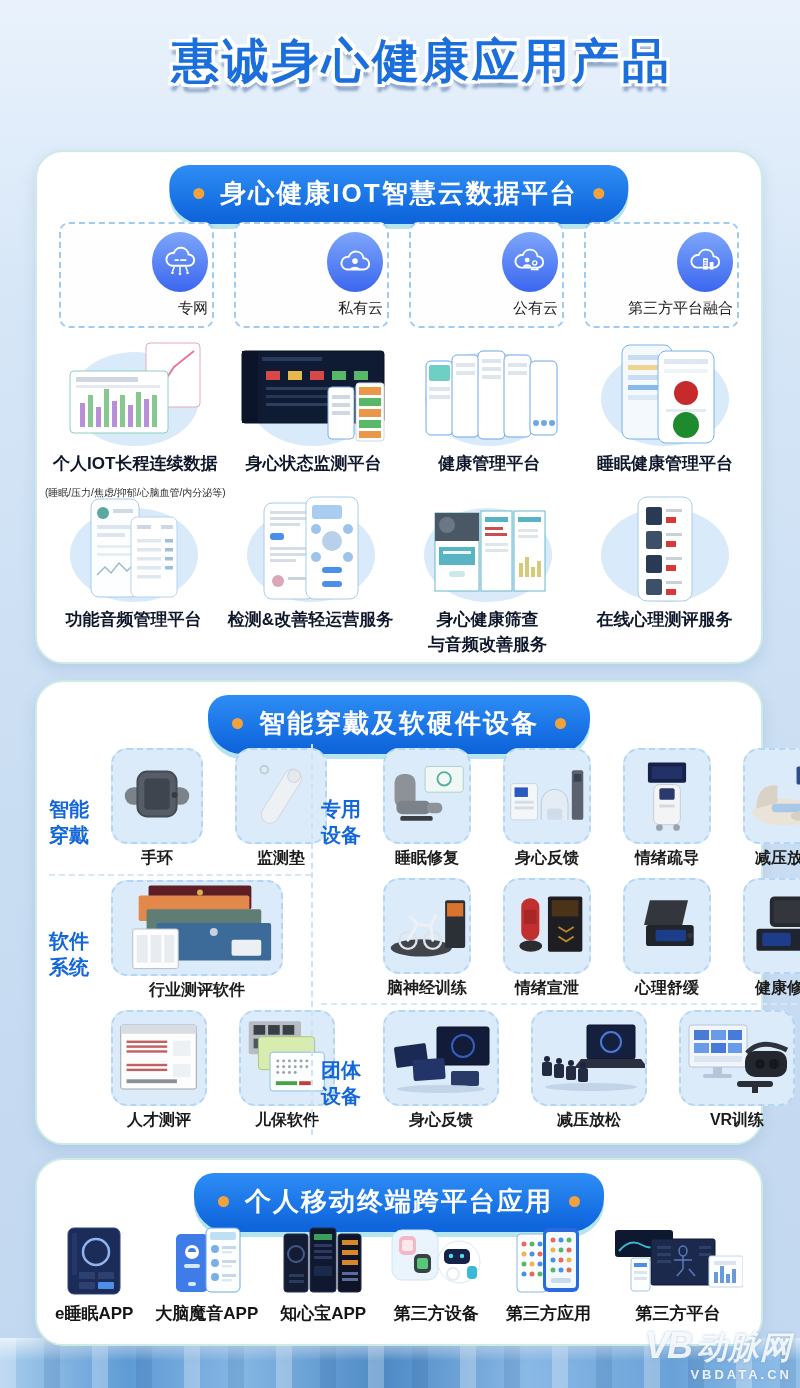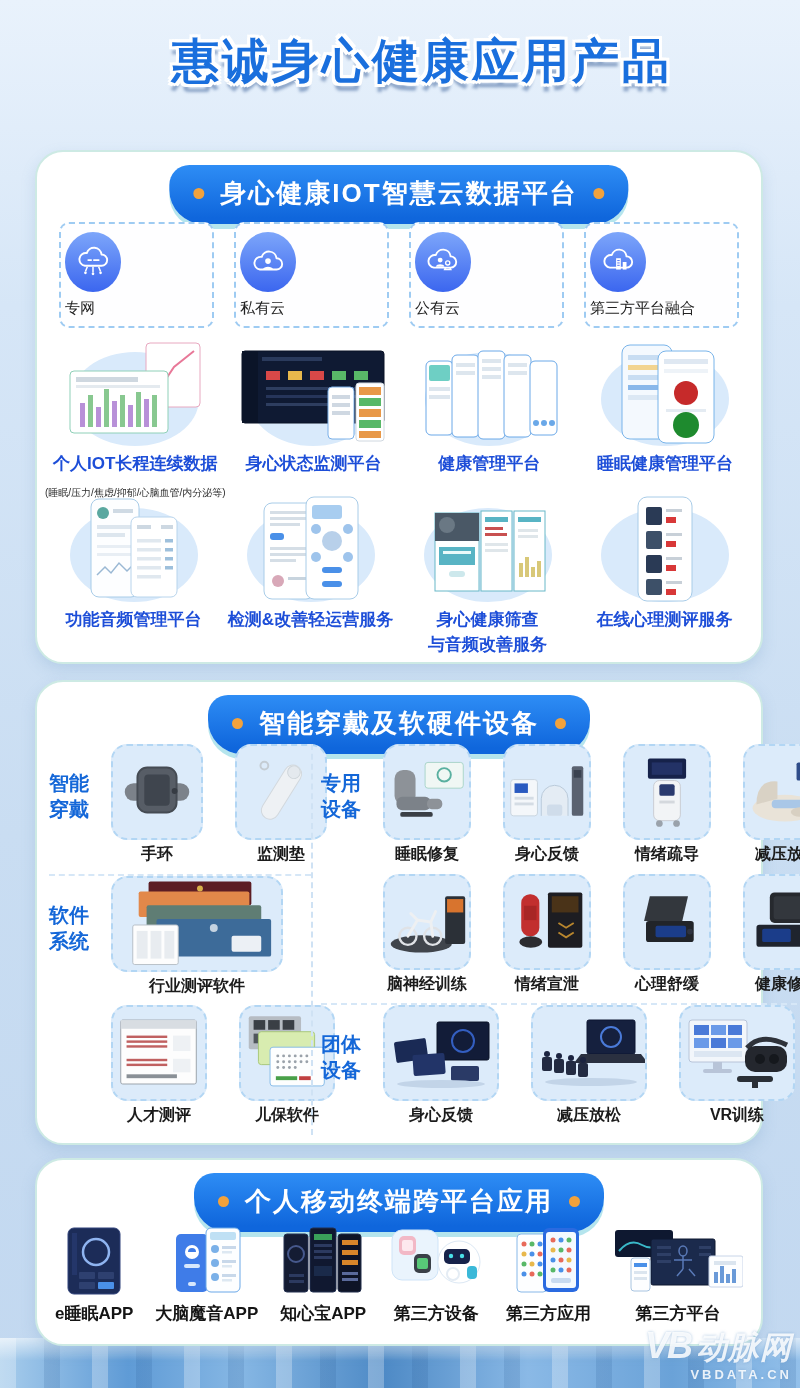--- a/index.html
+++ b/index.html
@@ -33,42 +33,42 @@
     padding:11px 24px 13px;border-radius:20px 20px 34px 34px;
     display:flex;align-items:center;gap:16px;white-space:nowrap;
     box-shadow:0 5px 0 rgba(168,224,234,.85);
     margin-top:16px;
   }
   .dot{width:11px;height:11px;border-radius:50%;background:#f2a23c;flex:0 0 auto;}
   
   .clouds{position:absolute;top:70px;left:22px;right:22px;display:flex;gap:20px;}
   .cloud-card{
     flex:1;border:2px dashed #9ecbf2;border-radius:10px;background:#fefeff;
-    display:flex;flex-direction:column;align-items:flex-start;justify-content:center;padding:8px 4px;
+    display:flex;flex-direction:column;align-items:flex-end;justify-content:center;padding:8px 4px;
   }
   .cloud-circle{
     width:56px;height:60px;border-radius:50%;
     background:linear-gradient(180deg,#7da6fa,#3b66ef);
     display:flex;align-items:center;justify-content:center;margin-bottom:7px;
   }
   .cloud-label{font-size:15px;color:#222;}
   .prod-row{position:absolute;left:8px;right:8px;display:flex;}
   .r1{top:184px;} .r2{top:340px;}
   .prod{flex:1;display:flex;flex-direction:column;align-items:center;}
   .illus{position:relative;width:168px;height:114px;display:flex;align-items:center;justify-content:center;}
   .blob{position:absolute;left:50%;top:55%;transform:translate(-50%,-50%);
     width:128px;height:94px;border-radius:50%;background:#d9eafb;}
   .thumb{position:relative;}
-  .prod-label{font-size:17px;font-weight:700;color:#1d4ed8;margin-top:3px;line-height:1.3;text-align:center;}
+  .prod-label{font-size:17px;font-weight:700;color:#0f172a;margin-top:3px;line-height:1.3;text-align:center;}
   .prod-sub{font-size:10px;color:#2c2c2c;margin-top:11px;white-space:nowrap;}
   
   .s2-body{position:absolute;top:62px;left:12px;right:12px;bottom:8px;display:flex;}
   .s2-left{width:262px;display:flex;flex-direction:column;}
   .s2-right{flex:1;border-left:2px dashed #cfe2f4;padding-left:8px;display:flex;flex-direction:column;}
-  .s2row{display:flex;align-items:flex-start;height:131px;}
+  .s2row{display:flex;align-items:center;height:131px;}
   .sepb{border-bottom:2px dashed #d6e7f7;}
   .side-label{width:46px;padding-top:26px;color:#1467d8;font-weight:800;font-size:20px;line-height:1.3;flex:0 0 auto;}
   .indent{margin-left:46px;}
   .dev{display:flex;flex-direction:column;align-items:center;margin:0 16px;}
   .dev-card{background:#dcebfa;border:2px dashed #b2d6f4;border-radius:16px;
     display:flex;align-items:center;justify-content:center;overflow:hidden;box-sizing:border-box;}
   .w90{width:92px;height:96px;} .w88{width:88px;height:96px;}
   .w170{width:172px;height:96px;} .w112{width:116px;height:96px;} .w95{width:96px;height:96px;}
   .dev-label{font-size:16px;font-weight:700;color:#1b1b1b;margin-top:4px;white-space:nowrap;}
   

